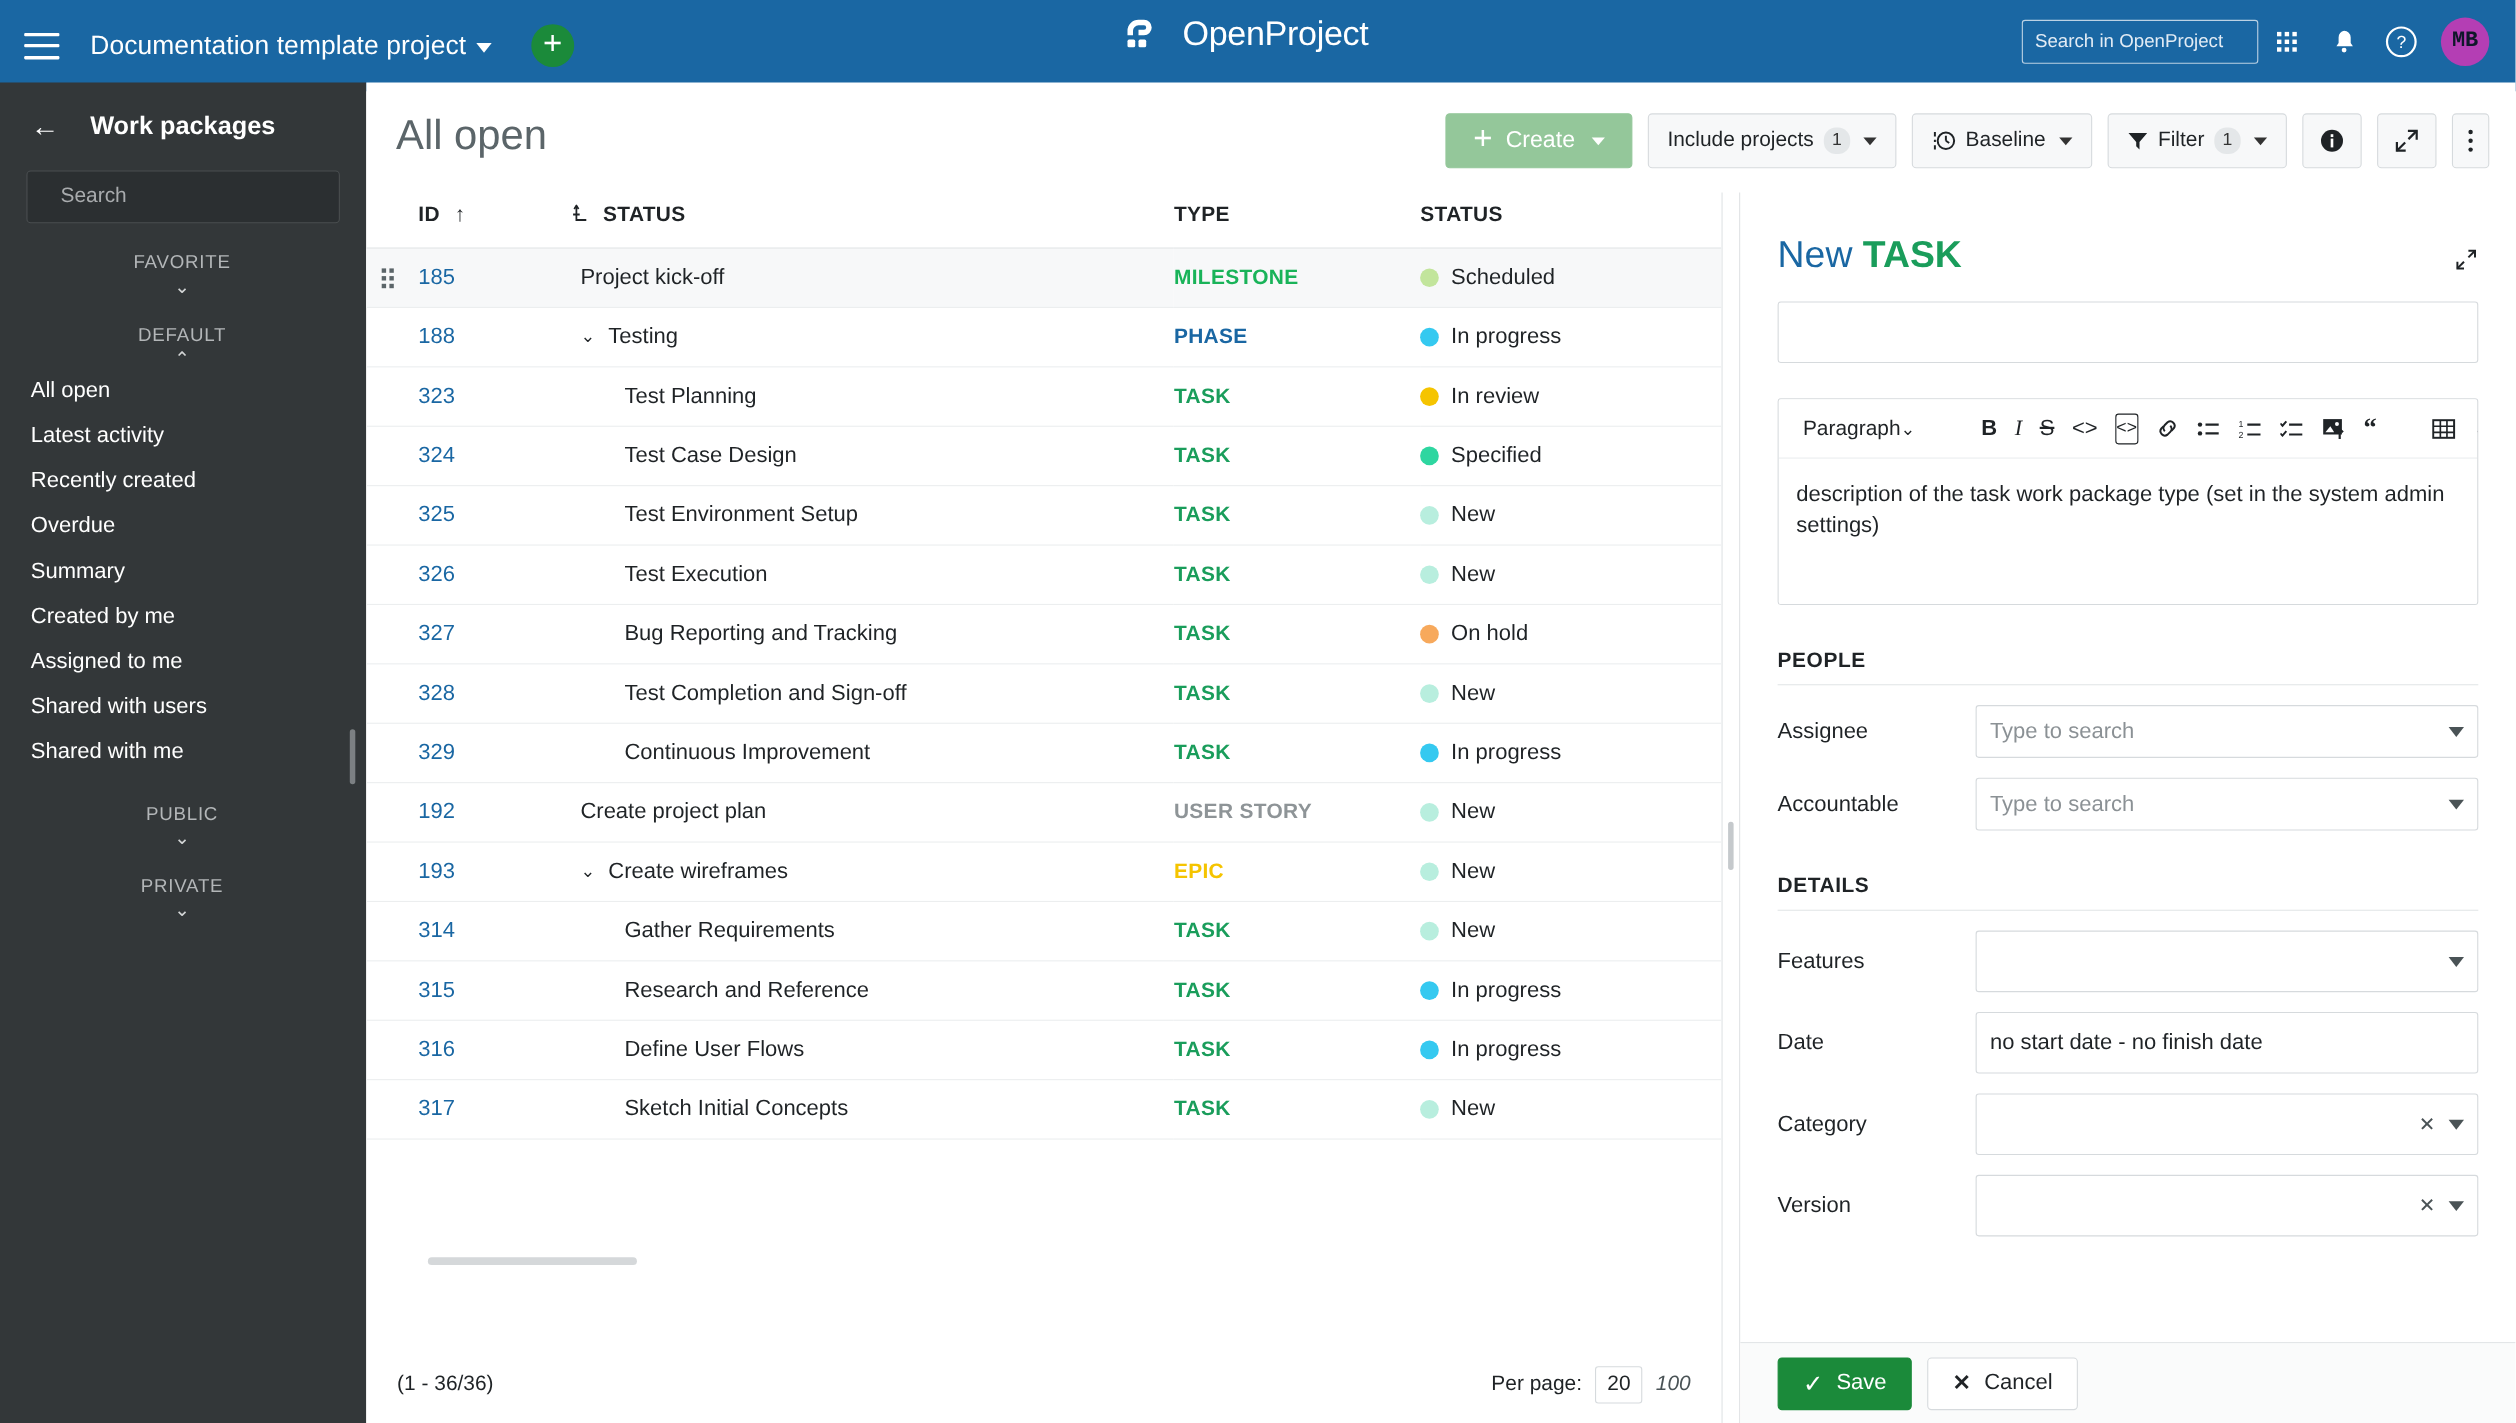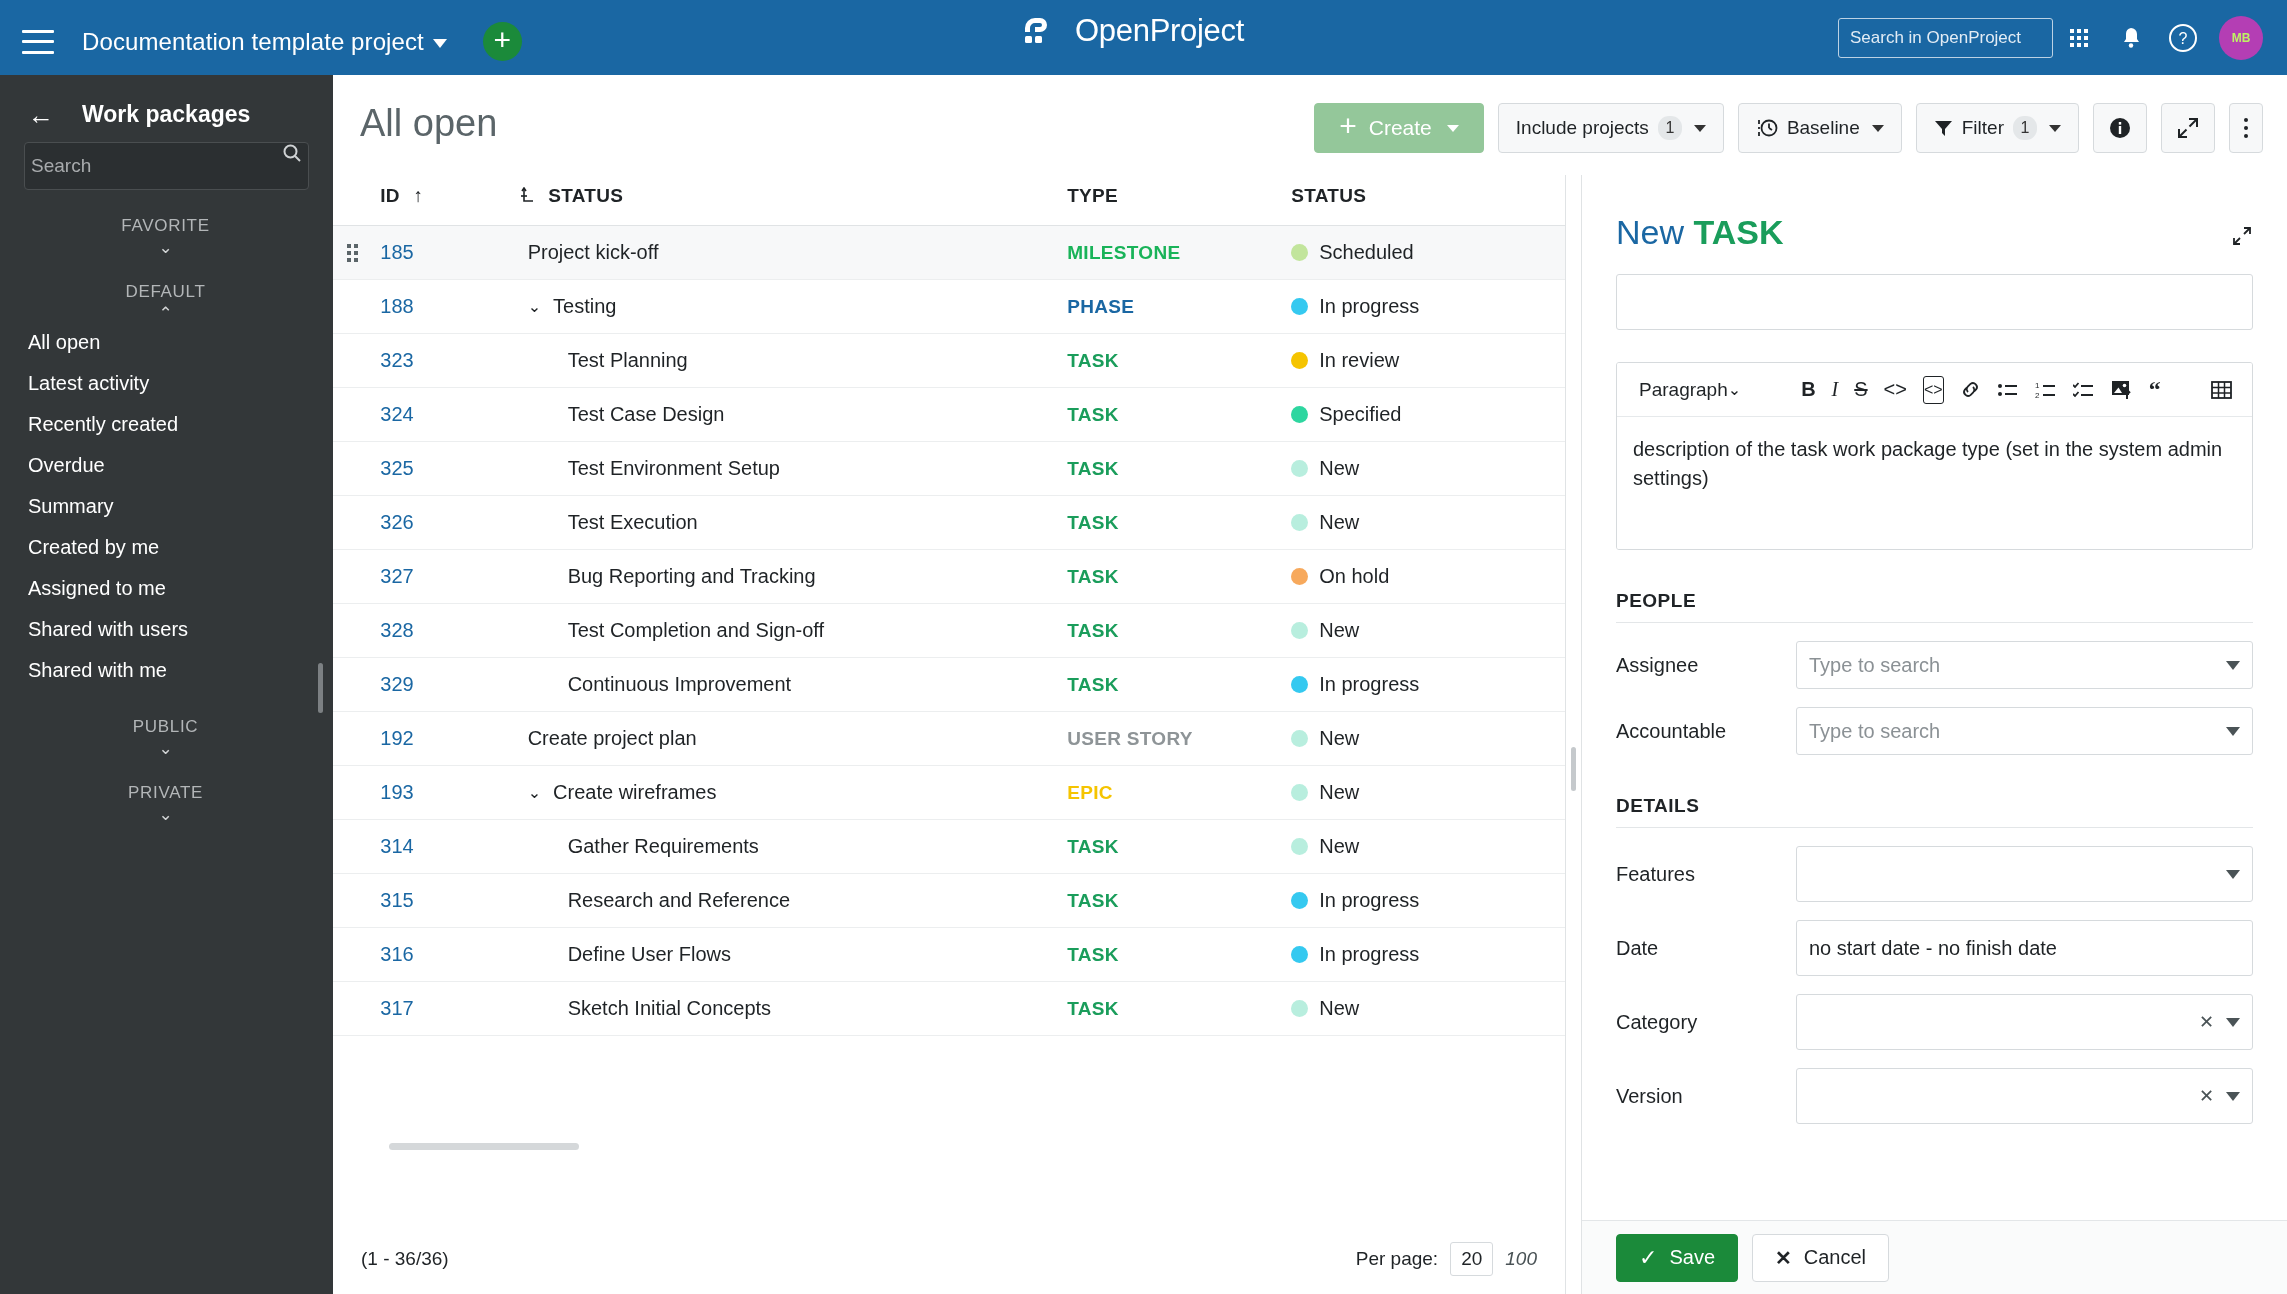--- a/index.html
+++ b/index.html
@@ -55,38 +55,38 @@
   }
   .search-box input::placeholder { color: #e2ecf5; }
   .hdr-icon {
     width: 52px; height: 52px; display: flex; align-items: center; justify-content: center;
     color: #fff; cursor: pointer;
   }
   .grid-icon { display: grid; grid-template-columns: repeat(3,4px); gap: 3px; }
   .grid-icon i { width: 4px; height: 4px; background: #fff; display: block; }
   .avatar {
     width: 44px; height: 44px; border-radius: 50%; background: #B43EB4;
-    color: #bef264; font-size: 12px; font-weight: 700; display: flex;
-    align-items: center; justify-content: center; margin-left: 10px; cursor: pointer;
+    color: #0f172a; font-size: 20px; font-weight: 700; display: flex;
+    align-items: center; justify-content: center; margin-left: 10px; cursor: pointer; font-family: Liberation Mono, monospace;
   }
 
   
   .sidebar {
     position: absolute; top: 75px; left: 0; width: 333px; height: 1219px;
     background: #333739; color: #fff; overflow: hidden;
   }
   .sb-head {
     display: flex; align-items: center; padding: 26px 0 0 28px; gap: 28px;
   }
   .sb-back { font-size: 26px; line-height: 1; cursor: pointer; color:#fff; }
   .sb-title { font-size: 23px; font-weight: 700; }
   .sb-search {
-    margin: 14px 24px 0 24px; height: 48px; background: #2b2f31;
+    margin: 27px 24px 0 24px; height: 48px; background: #2b2f31;
     border: 1px solid #4a4e50; border-radius: 4px; display: flex;
-    padding: 0 6px; cursor: text;
+    padding: 0 30px; cursor: text;
   }
   .sb-search input {
     flex: 1; background: transparent; border: 0; outline: 0;
     color: #e8e8e8; font-size: 19px; font-family: inherit;
   }
   .sb-search input::placeholder { color: #a8abad; }
   .sb-group {
     display: flex; align-items: center; justify-content: space-between;
     padding: 0 30px 0 28px; height: 40px; margin-top: 26px; cursor: pointer; flex-direction: column;
   }

